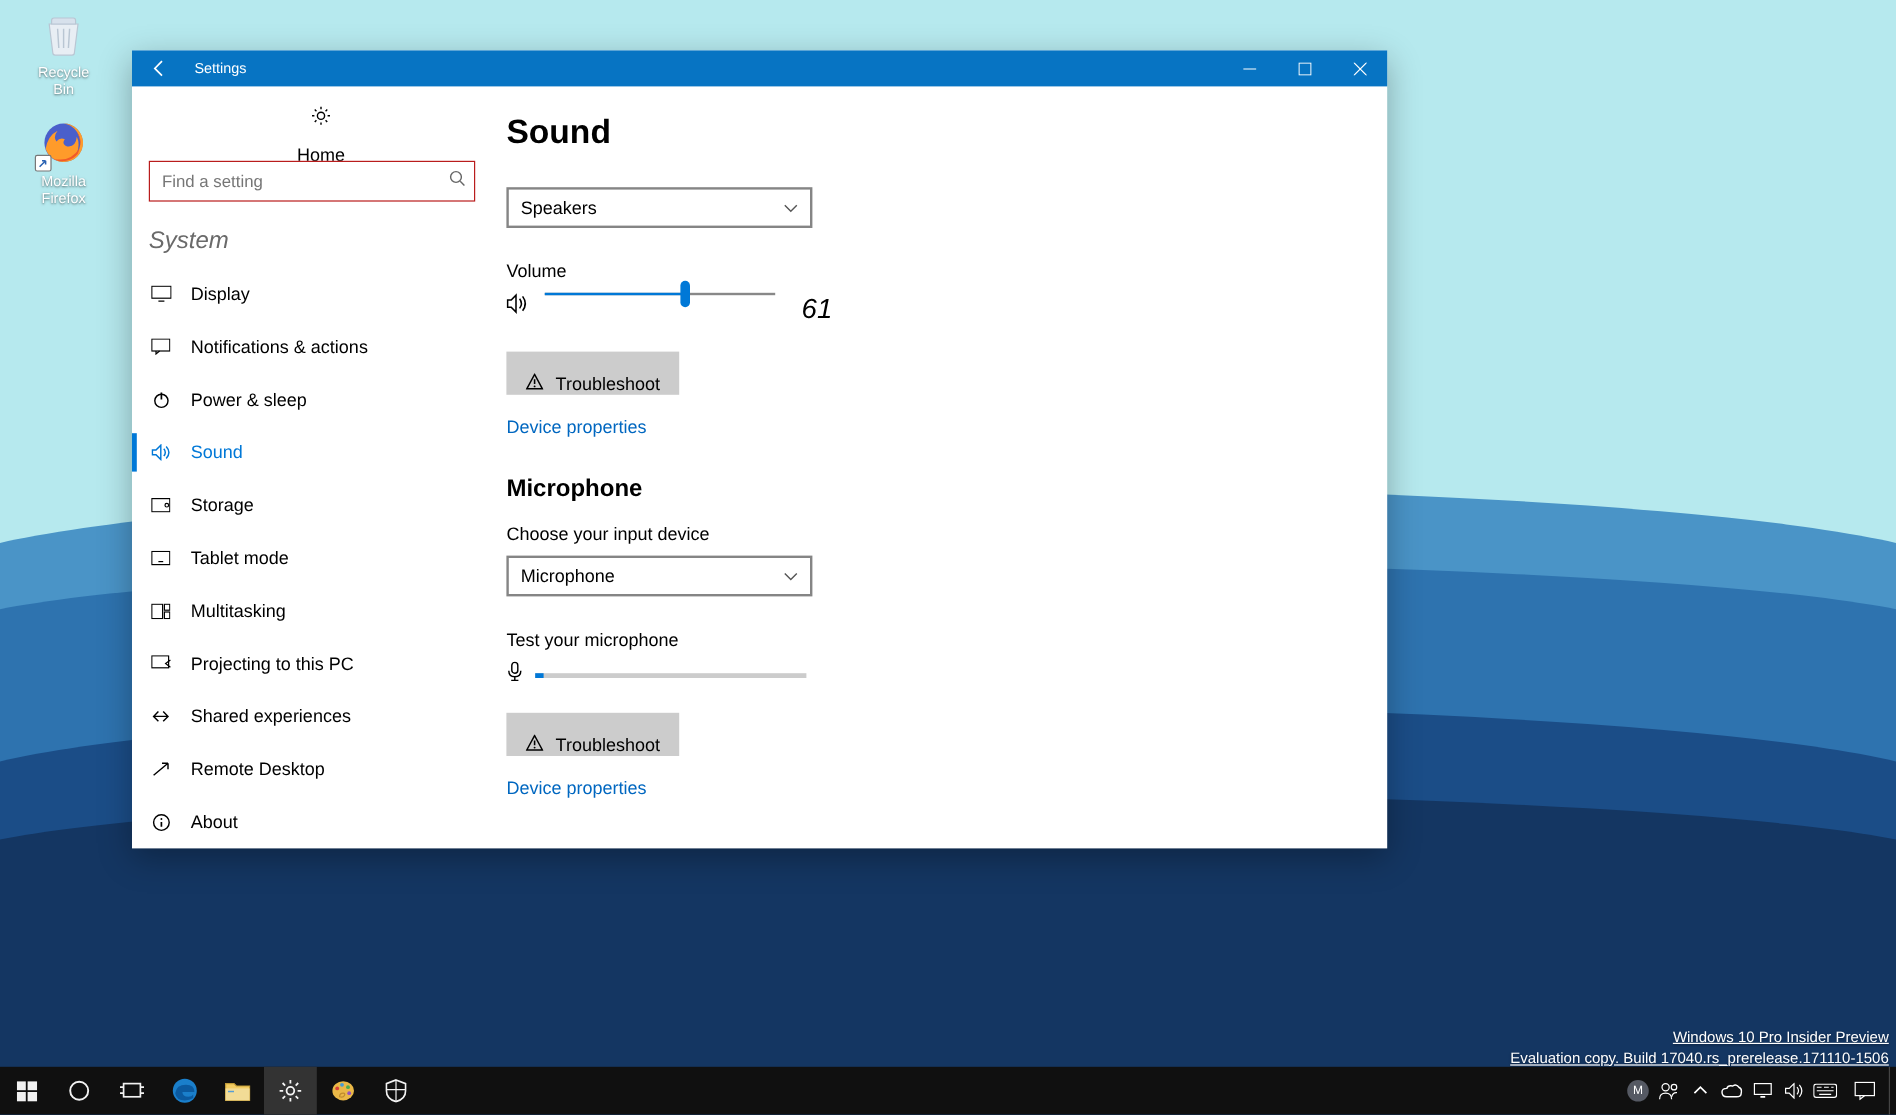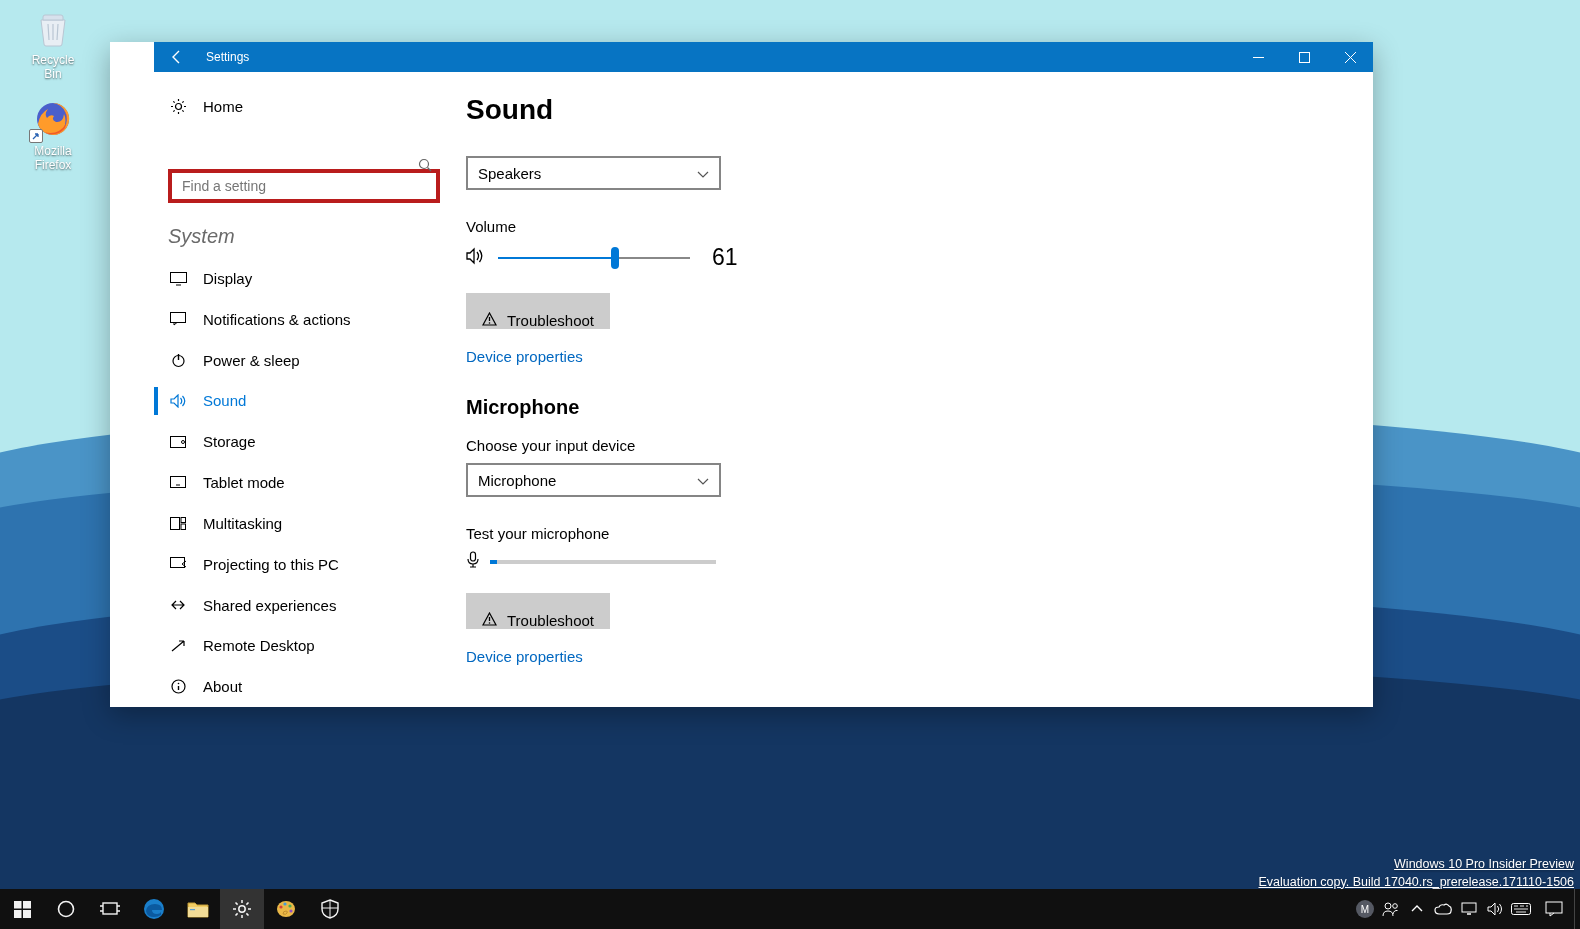--- a/index.html
+++ b/index.html
@@ -14,49 +14,49 @@
   .w4 { top:660px; height:600px; background:#143662; border-radius:50% 50% 0 0 / 10% 10% 0 0; }
 
   
   .desktop-icon { position:absolute; width:80px; text-align:center; color:#fff; font-size:12px; text-shadow:0 1px 2px rgba(0,0,0,.6); z-index:1;padding-left:26px; }
   .desktop-icon .iconbox { width:44px; height:44px; margin:0 auto 3px; display:flex; align-items:center; justify-content:center; }
   .recycle { top:6px; left:0; }
   .firefox { top:97px; left:0; }
   .overlay-arrow { position:absolute; bottom:-2px; left:-2px; width:14px; height:14px; background:#fff; border:1px solid #777; border-radius:2px; display:flex; align-items:center; justify-content:center; }
 
   
-  .settings-window { position:absolute; top:42px; left:110px; width:1263px; height:665px; background:#fff; box-shadow:0 8px 26px rgba(0,0,0,.3); z-index:5; display:flex; flex-direction:column;padding-left:44px; }
+  .settings-window { position:absolute; top:42px; left:110px; width:1046px; height:665px; background:#fff; box-shadow:0 8px 26px rgba(0,0,0,.3); z-index:5; display:flex; flex-direction:column; }
   .titlebar { height:30px; background:#0774c3; color:#fff; display:flex; align-items:center; font-size:12px; }
   .titlebar .back { width:46px; height:30px; display:flex; align-items:center; justify-content:center; }
   .titlebar .title { margin-left:6px; }
   .titlebar .spacer { flex:1; }
   .titlebar .wbtn { width:46px; height:30px; display:flex; align-items:center; justify-content:center; }
 
   .window-body { flex:1; display:flex; overflow:hidden; }
   .sidebar { width:300px; padding-top:16px; display:flex; flex-direction:column; }
-  .home-row { display:flex; align-items:center; height:40px; padding-left:15px; gap:16px; font-size:15px; color:#000; cursor:default; }
+  .home-row { display:flex; align-items:center; height:40px; padding-left:15px; gap:16px; font-size:15px; color:#000; cursor:default;flex-direction:column; }
   .search-wrap { margin:6px 14px 14px; }
-  .search-input { width:100%; height:34px; border:4px solid #b91c1c; padding:0 30px 0 10px; font-size:14px; color:#000; background:#fff;margin-top:38px; }
+  .search-input { width:100%; height:34px; border:1px solid #b91c1c; padding:0 30px 0 10px; font-size:14px; color:#000; background:#fff; }
   .search-input::placeholder { color:#767676; }
   .search-box { position:relative; }
   .search-icon-right { position:absolute; right:8px; top:50%; transform:translateY(-50%); }
   .section-label { color:#6a6a6a; font-size:20px; padding:8px 0 10px 14px;font-style:italic; }
   .nav-item { display:flex; align-items:center; height:44px; padding-left:15px; gap:16px; font-size:15px; color:#000; cursor:default; position:relative; }
   .nav-item.selected { color:#0078d7; }
   .nav-item.selected::before { content:""; position:absolute; left:0; top:6px; bottom:6px; width:4px; background:#0078d7; }
   .nav-ico { width:18px; display:flex; align-items:center; justify-content:center; }
 
   .content { flex:1; padding:22px 20px 20px 12px; overflow:auto; display:flex; }
   .main-col { width:540px; }
   .side-col { flex:1; padding-left:0; }
   h1.page { font-size:28px; font-weight:600; margin-bottom:30px; color:#000; }
   .field-label { font-size:15px; color:#000; margin-bottom:9px; }
   .dropdown { width:255px; height:34px; border:2px solid #858585; background:#fff; display:flex; align-items:center; justify-content:space-between; padding:0 10px; font-size:15px; margin-bottom:28px; }
   .dropdown .chev { width:12px; }
-  .slider-row { display:flex; align-items:center; gap:12px; margin-bottom:22px; }
+  .slider-row { display:flex; gap:12px; margin-bottom:22px;font-style:italic; }
   .slider-track { position:relative; width:192px; height:2px; background:#888; }
   .slider-fill { position:absolute; left:0; top:0; height:2px; background:#0078d7; }
   .slider-thumb { position:absolute; top:-10px; width:8px; height:22px; background:#0078d7; border-radius:4px; }
   .vol-num { font-size:23px; color:#000; margin-left:10px; }
   .btn { height:36px; background:#ccc; border:none; padding:0 16px; font-size:15px; display:inline-flex; align-items:flex-end; gap:10px; cursor:default; }
   .link { color:#0067c0; font-size:15px; cursor:default; display:inline-block; }
   h2.sub { font-size:20px; font-weight:600; margin:30px 0 18px; }
   .mic-bar { width:226px; height:4px; background:#ccc; position:relative; }
   .mic-fill { position:absolute; left:0; top:0; height:4px; background:#0078d7; }
   .mic-row { display:flex; align-items:center; gap:10px; margin:5px 0 20px; }

